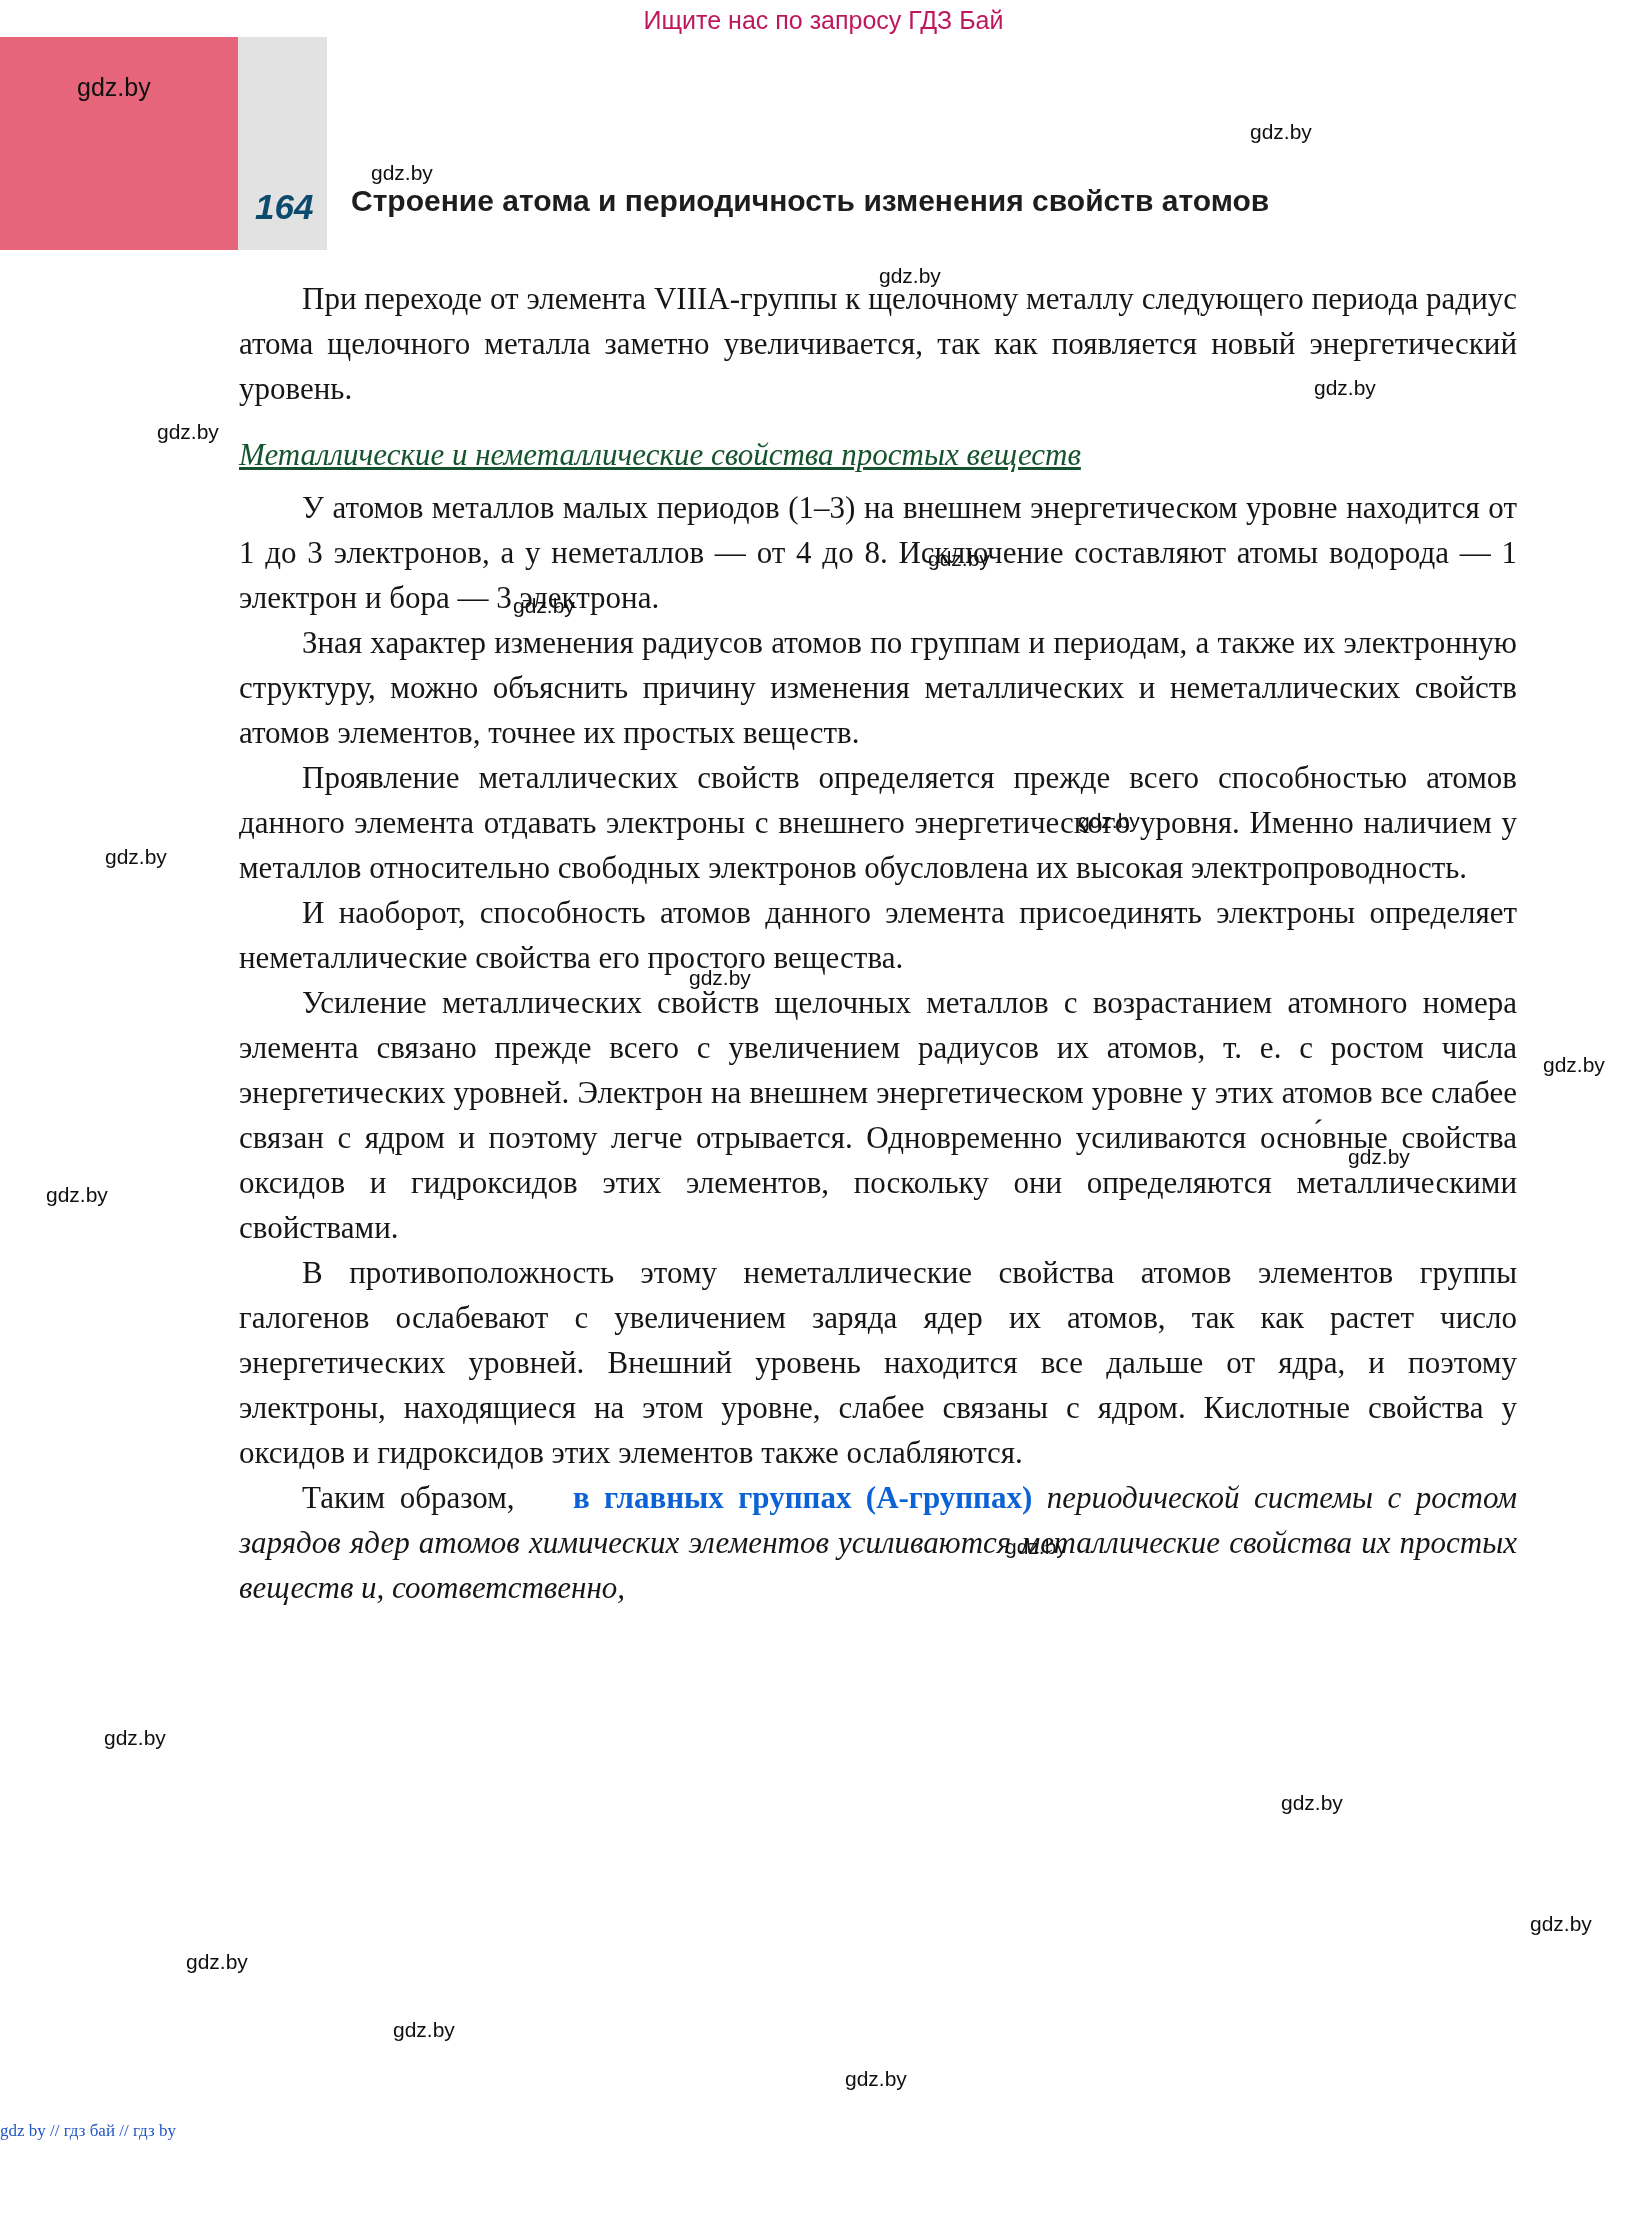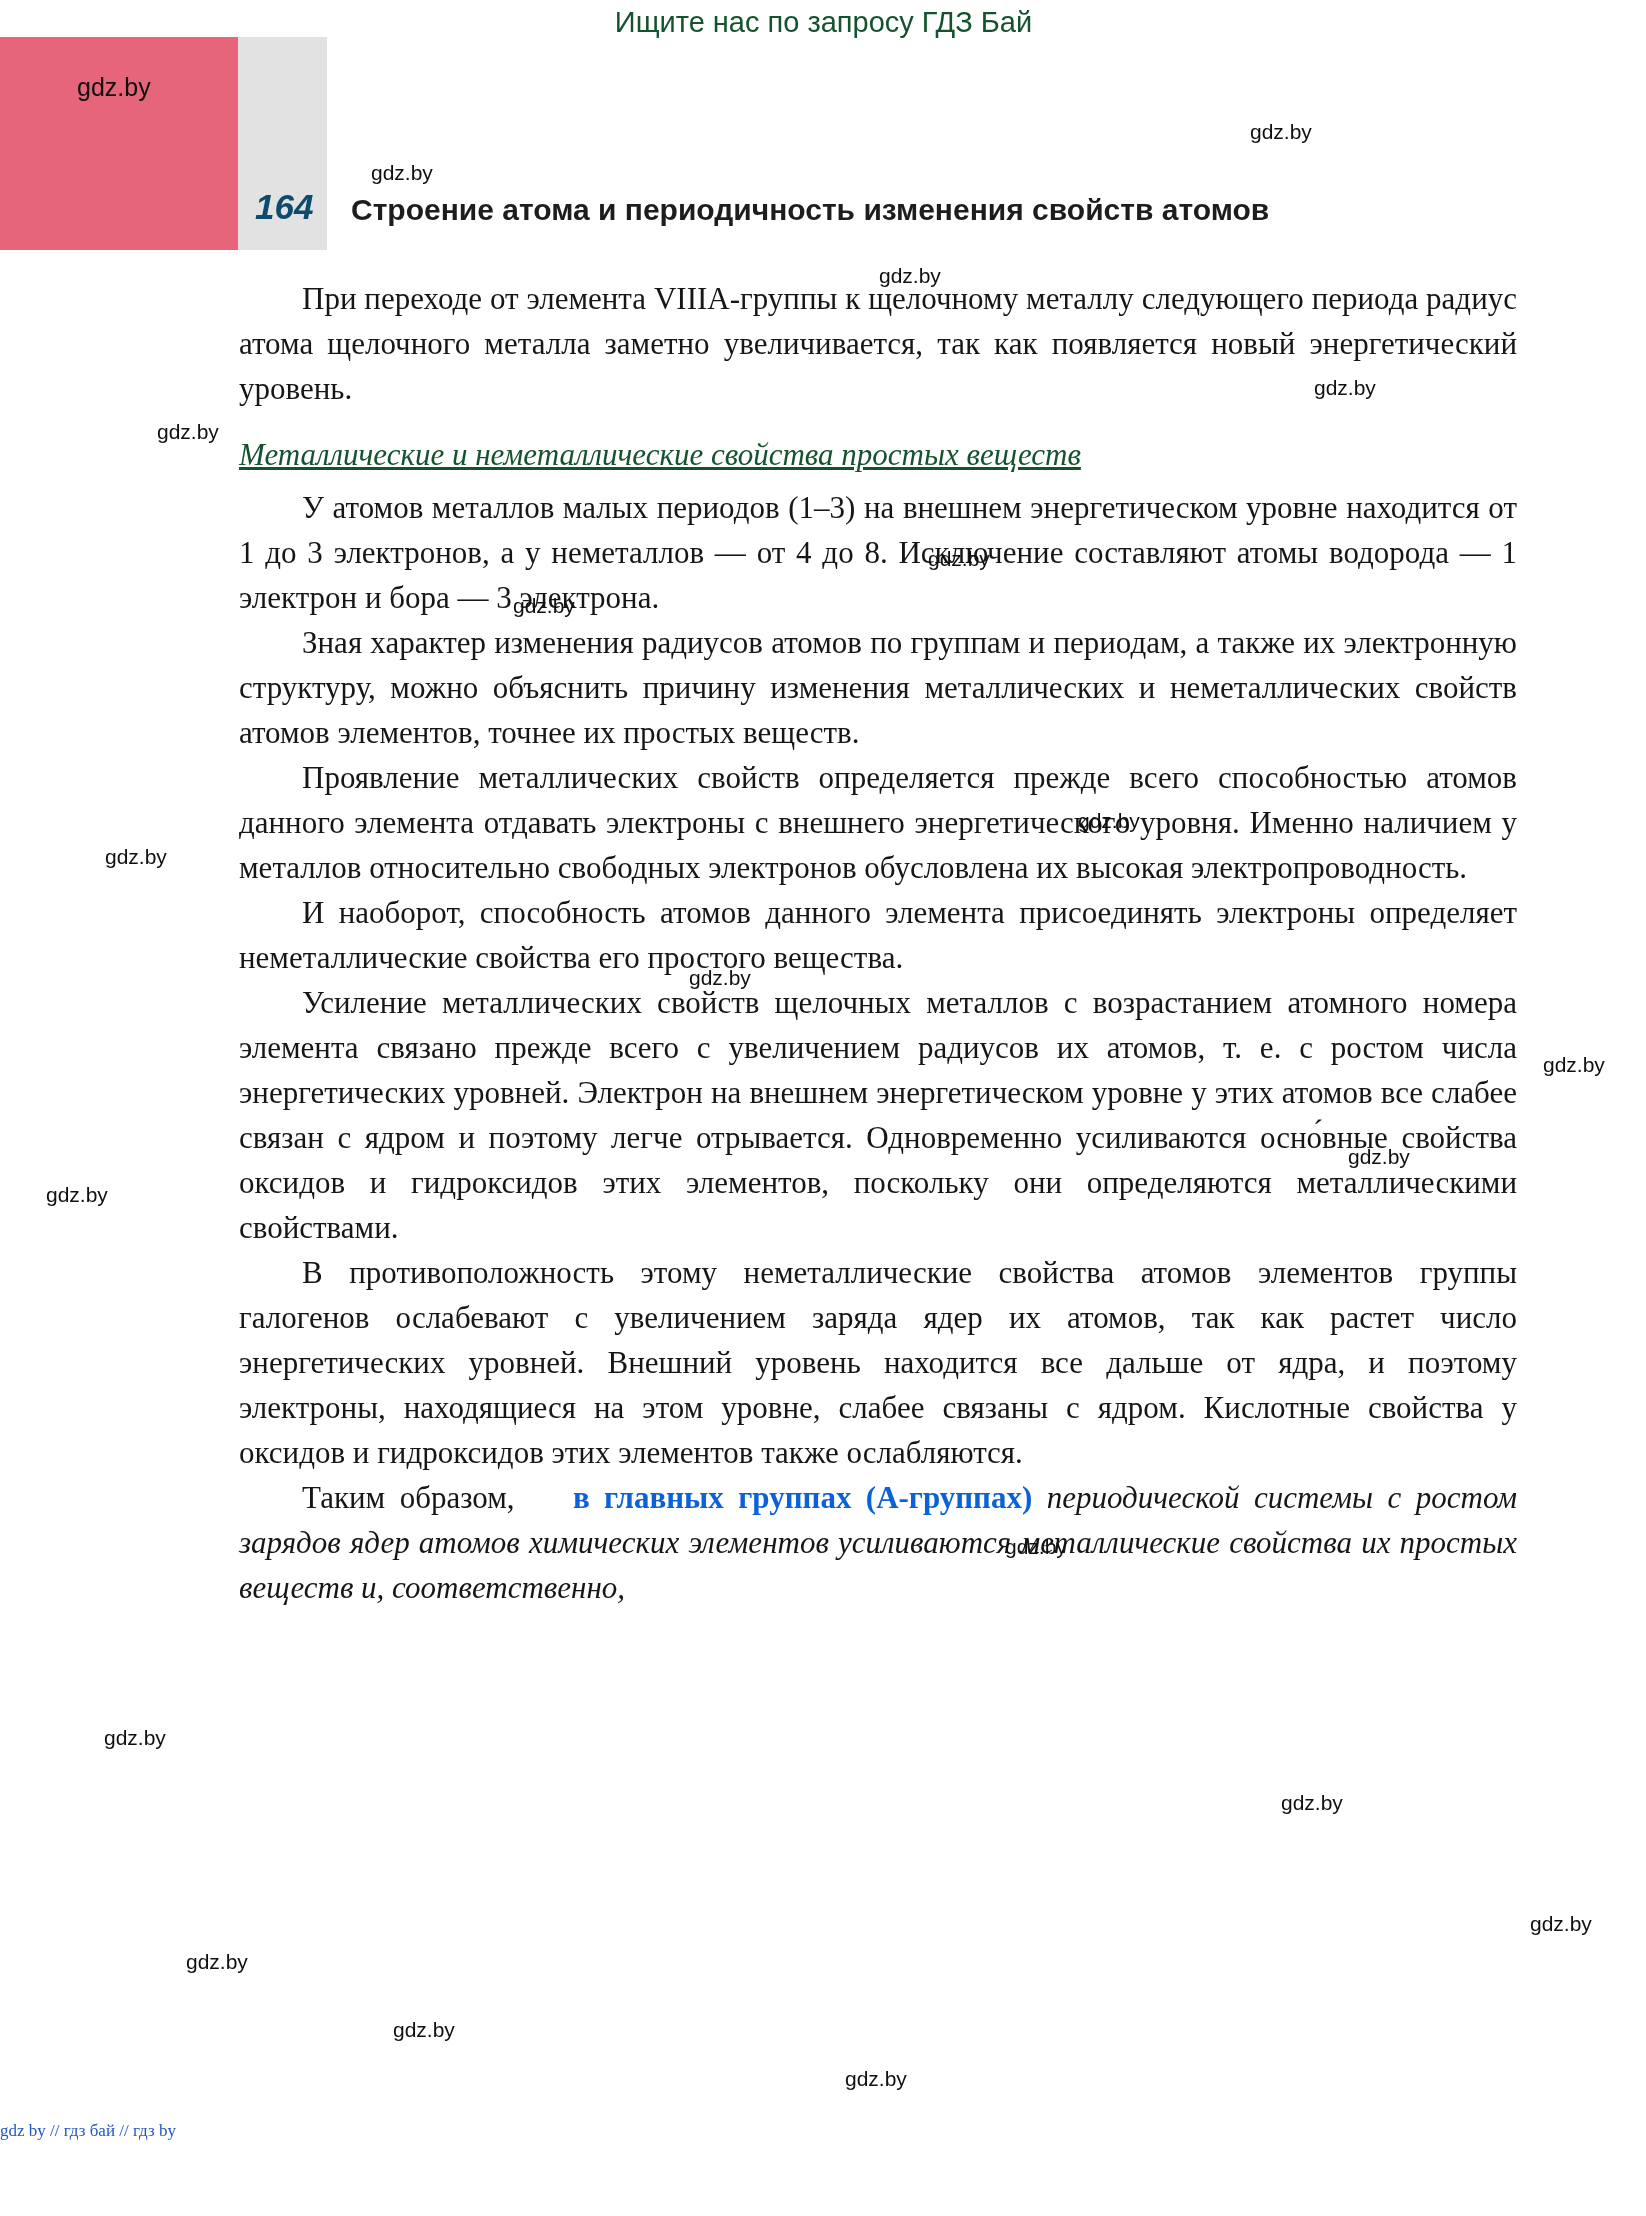--- a/index.html
+++ b/index.html
@@ -8,37 +8,37 @@
     position:relative;
     width:1647px; height:2216px;
     background:#ffffff;
     overflow:hidden;
     font-family:"Liberation Serif","DejaVu Serif",serif;
   }
   .banner {
     position:absolute; top:6.4px; left:0; width:100%;
     text-align:center;
     font-family:"Liberation Sans","DejaVu Sans",sans-serif;
-    font-size:29px; color:#14532d;
+    font-size:25px; color:#be185d;
   }
   .pink-block {
     position:absolute; left:0; top:37px; width:238px; height:213px;
     background:#e7657a;
   }
   .gray-block {
     position:absolute; left:238px; top:37px; width:89px; height:213px;
     background:#e2e2e2;
   }
   .page-number {
     position:absolute; left:255px; top:187px;
     font-family:"Liberation Sans","DejaVu Sans",sans-serif;
     font-weight:700; font-size:35px; color:#0c4a6e;font-style:italic;
   }
   .header-title {
-    position:absolute; left:351px; top:193px;
+    position:absolute; left:351px; top:184px;
     font-family:"Liberation Sans","DejaVu Sans",sans-serif;
     font-weight:700; font-size:30px; color:#1d1d1d;
     white-space:nowrap;
   }
   .body-text {
     position:absolute; left:239px; top:276px; width:1278px;
     font-size:31px; line-height:45px; color:#161616;
     text-align:justify;
   }
   .body-text p { text-indent:63px; }

